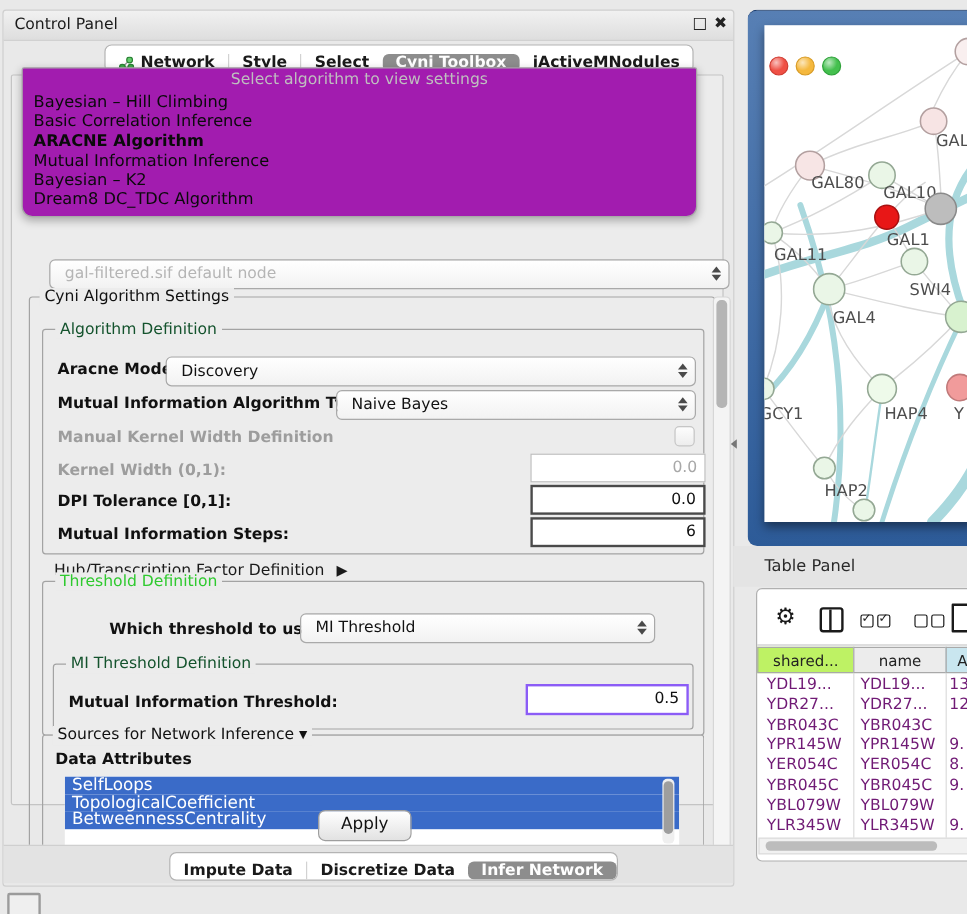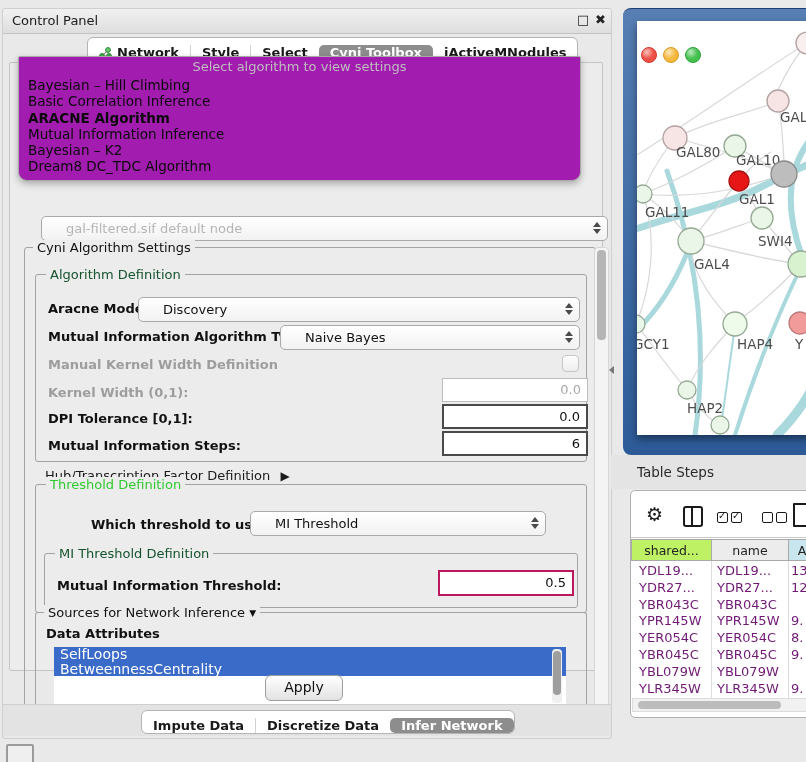--- a/index.html
+++ b/index.html
@@ -19,21 +19,21 @@
        border-left:1px solid #d2d2d2;white-space:nowrap}
   .seg:first-child{border-left:none}
   .seg.sel{background:#8d8d8d;color:#fff;border-radius:5px;border-left:none}
   .seg.sel+.seg{border-left:none}
   .tabico{display:inline-block;width:13px;height:12px;margin-right:5px}
   
   #subpanel{position:absolute;left:6px;top:53px;width:592px;height:607px;background:#ececec;
             border:1px solid #c4c4c4;border-radius:2px}
   
   .combo{position:absolute;background:linear-gradient(#ffffff,#f2f2f2);border:1px solid #a9a9a9;
-         border-radius:5px;font-size:13px;line-height:23px;padding-left:24px;box-sizing:border-box;white-space:nowrap;overflow:hidden}
+         border-radius:5px;font-size:13px;line-height:23px;padding-left:12px;box-sizing:border-box;white-space:nowrap;overflow:hidden}
   .combo .spin{position:absolute;right:6px;top:5px}
   .spin i{display:block;width:0;height:0;border-left:4px solid transparent;border-right:4px solid transparent}
   .spin .up{border-bottom:5px solid #4a4a4a;margin-bottom:2px}
   .spin .dn{border-top:5px solid #4a4a4a}
   .combo.ghost{color:#b5b5b5}
   
   #dd-popup{position:absolute;left:15px;top:47px;width:561px;height:123px;background:#a21caf;
             border:1px solid #a8a8a8;border-radius:2px 2px 9px 9px;box-shadow:0 3px 7px rgba(0,0,0,.28);z-index:60}
   .dd-ph{height:20px;line-height:20px;text-align:center;color:#bfbfbf;font-size:13px}
   .dd-item{height:16.3px;line-height:16.3px;padding-left:9px;font-size:13.5px;color:#0a0a0a;white-space:nowrap}
@@ -42,21 +42,21 @@
   #settings{position:absolute;left:14px;top:184px;width:570px;height:472px;border:1px solid #a3a3a3;border-radius:3px}
   .grp{position:absolute;border:1px solid #a3a3a3;border-radius:3px}
   .legend{position:absolute;top:-8px;background:#ececec;padding:0 4px;font-size:13px;white-space:nowrap;line-height:15px}
   .legend.blue{color:#14532d}
   .legend.green{color:#2fca2f}
   .lbl{position:absolute;font-size:13px;font-weight:bold;color:#111;white-space:nowrap}
   .lbl.dis{color:#9d9d9d}
   .field{position:absolute;background:#fff;text-align:right;padding-right:6px;font-size:13px;line-height:22px;box-sizing:border-box}
   .field.strong{border:2px solid #4a4a4a}
   .field.dis{border:1px solid #bdbdbd;color:#a8a8a8}
-  .field.mid{border:2px solid #be185d}
+  .field.mid{border:2px solid #8b5cf6}
   .checkbox{position:absolute;width:15px;height:15px;border:1px solid #c6c6c6;border-radius:4px;
             background:linear-gradient(#fdfdfd,#ededed)}
   #hub-row{position:absolute;left:20px;top:220px;font-size:13px;color:#1a1a1a;white-space:nowrap}
   #hub-caret{font-size:12px;margin-left:6px}
   #src-caret{font-size:9px;vertical-align:1px}
   #attr-list{position:absolute;left:18px;top:34px;width:512px;height:58px;background:#fff;overflow:hidden}
   .attr-item{height:14.6px;line-height:14.6px;background:#3a6bc8;color:#fff;font-size:14px;padding-left:6px;white-space:nowrap}
   .vtrack{position:absolute;background:#efefef;border-radius:4px}
   .vthumb{position:absolute;background:#9e9e9e;border-radius:4px}
   .htrack{position:absolute;background:#f1f1f1;border:1px solid #dcdcdc;border-radius:6px}
@@ -215,20 +215,21 @@
         </div>
 
         <div class="grp" style="left:10px;top:364px;width:550px;height:104px;border-bottom:none">
           <span class="legend" style="left:8px">
             <span>Sources for Network Inference</span>
             <span id="src-caret">▼</span>
           </span>
           <span class="lbl" style="left:10px;top:13px">Data Attributes</span>
           <div id="attr-list">
               <div class="attr-item">SelfLoops</div>
+              <div class="attr-item">TopologicalCoefficient</div>
               <div class="attr-item">BetweennessCentrality</div>
             </div>
           <div class="vtrack" style="left:516px;top:36px;width:10px;height:54px">
             <div class="vthumb" style="left:1px;top:2px;width:8px;height:44px"></div>
           </div>
         </div>
 
         <div class="htrack" style="left:2px;top:459px;width:564px;height:10px">
           <div class="hthumb" style="left:2px;top:1px;width:556px;height:8px"></div>
         </div>
@@ -331,21 +332,21 @@
         </svg>
       <div id="traffic">
           <span class="light" style="left: 0px; background: radial-gradient(circle at 35% 30%, rgba(255, 255, 255, 0.65), rgba(255, 255, 255, 0) 50%), rgb(239, 80, 69); border-color: rgb(208, 60, 50);"></span>
           <span class="light" style="left: 22px; background: radial-gradient(circle at 35% 30%, rgba(255, 255, 255, 0.65), rgba(255, 255, 255, 0) 50%), rgb(245, 184, 61); border-color: rgb(216, 156, 39);"></span>
           <span class="light" style="left: 44px; background: radial-gradient(circle at 35% 30%, rgba(255, 255, 255, 0.65), rgba(255, 255, 255, 0) 50%), rgb(68, 192, 78); border-color: rgb(47, 162, 58);"></span>
         </div>
     </div>
   </div>
 
   <div id="tp-strip">
-    <span id="tp-title">Table Steps</span>
+    <span id="tp-title">Table Panel</span>
   </div>
 
   <div id="tbl-win">
     <span class="gear" style="left:15px;top:14px">⚙</span>
     <span class="splitico" style="left:52px;top:15px"></span>
     <span class="ckpair" style="left:86px;top:21px">
       <i class="ck on"></i>
         <i class="ck on"></i>
     </span>
     <span class="ckpair" style="left:131px;top:21px">

